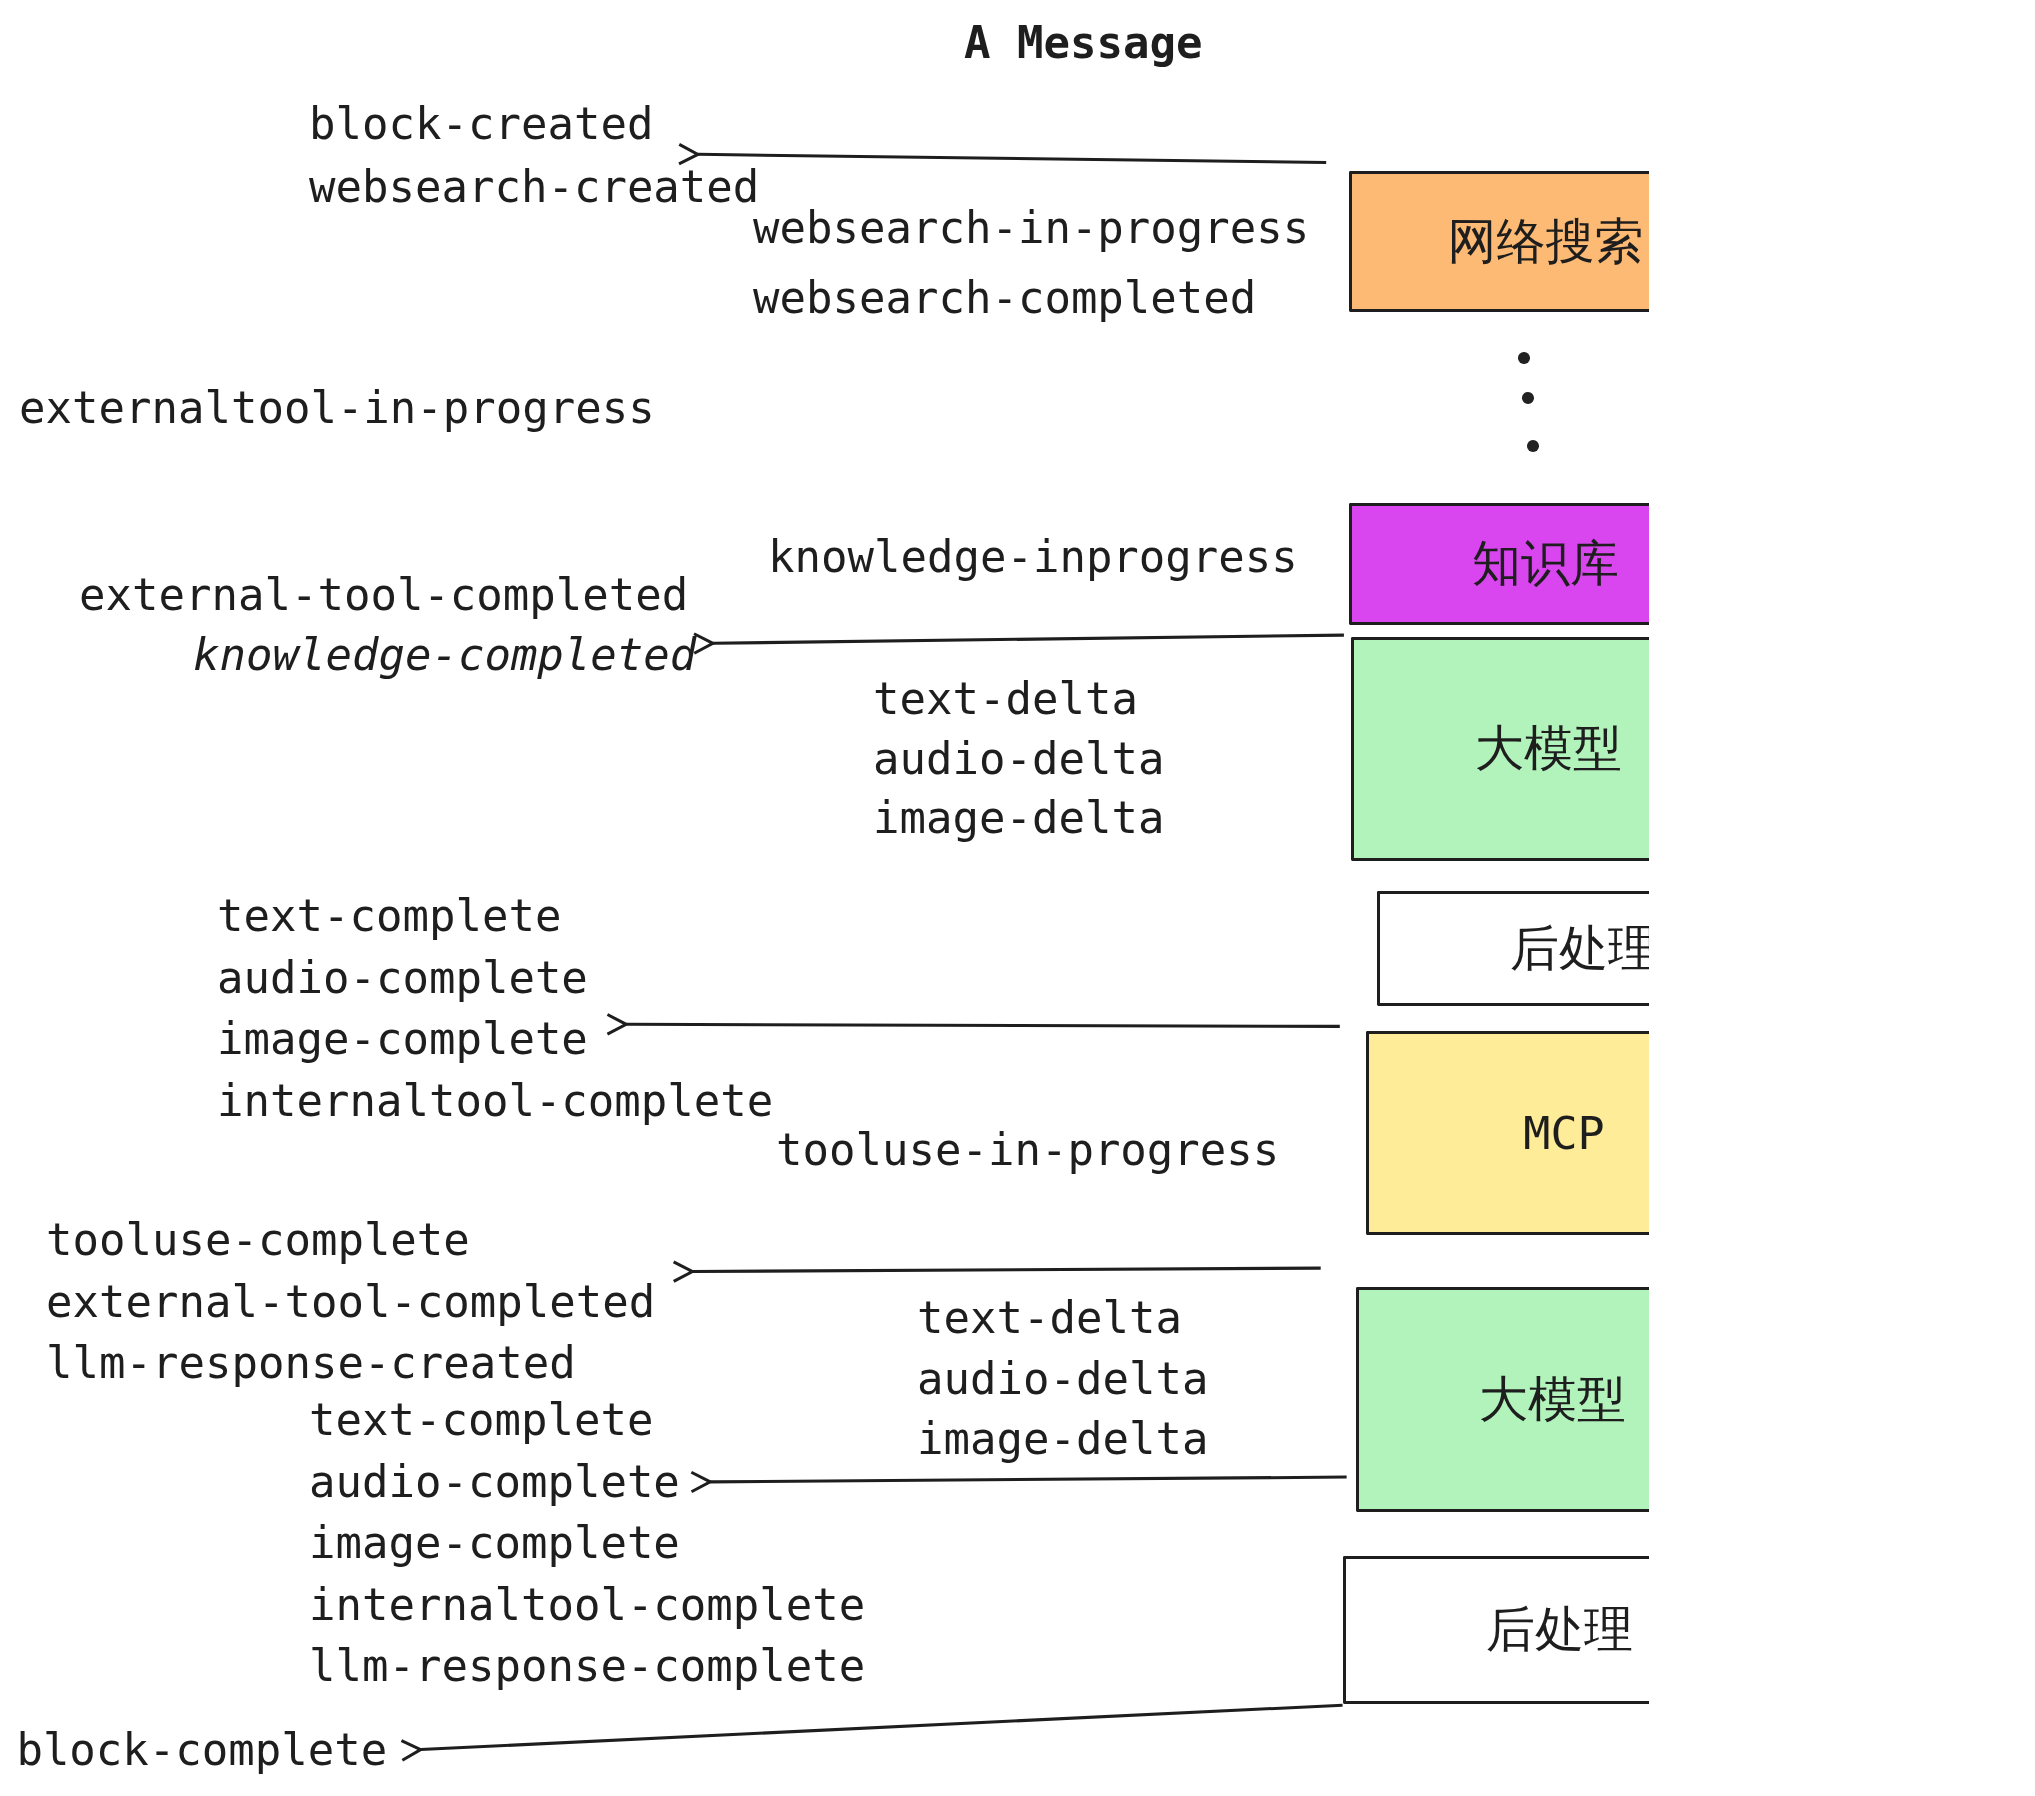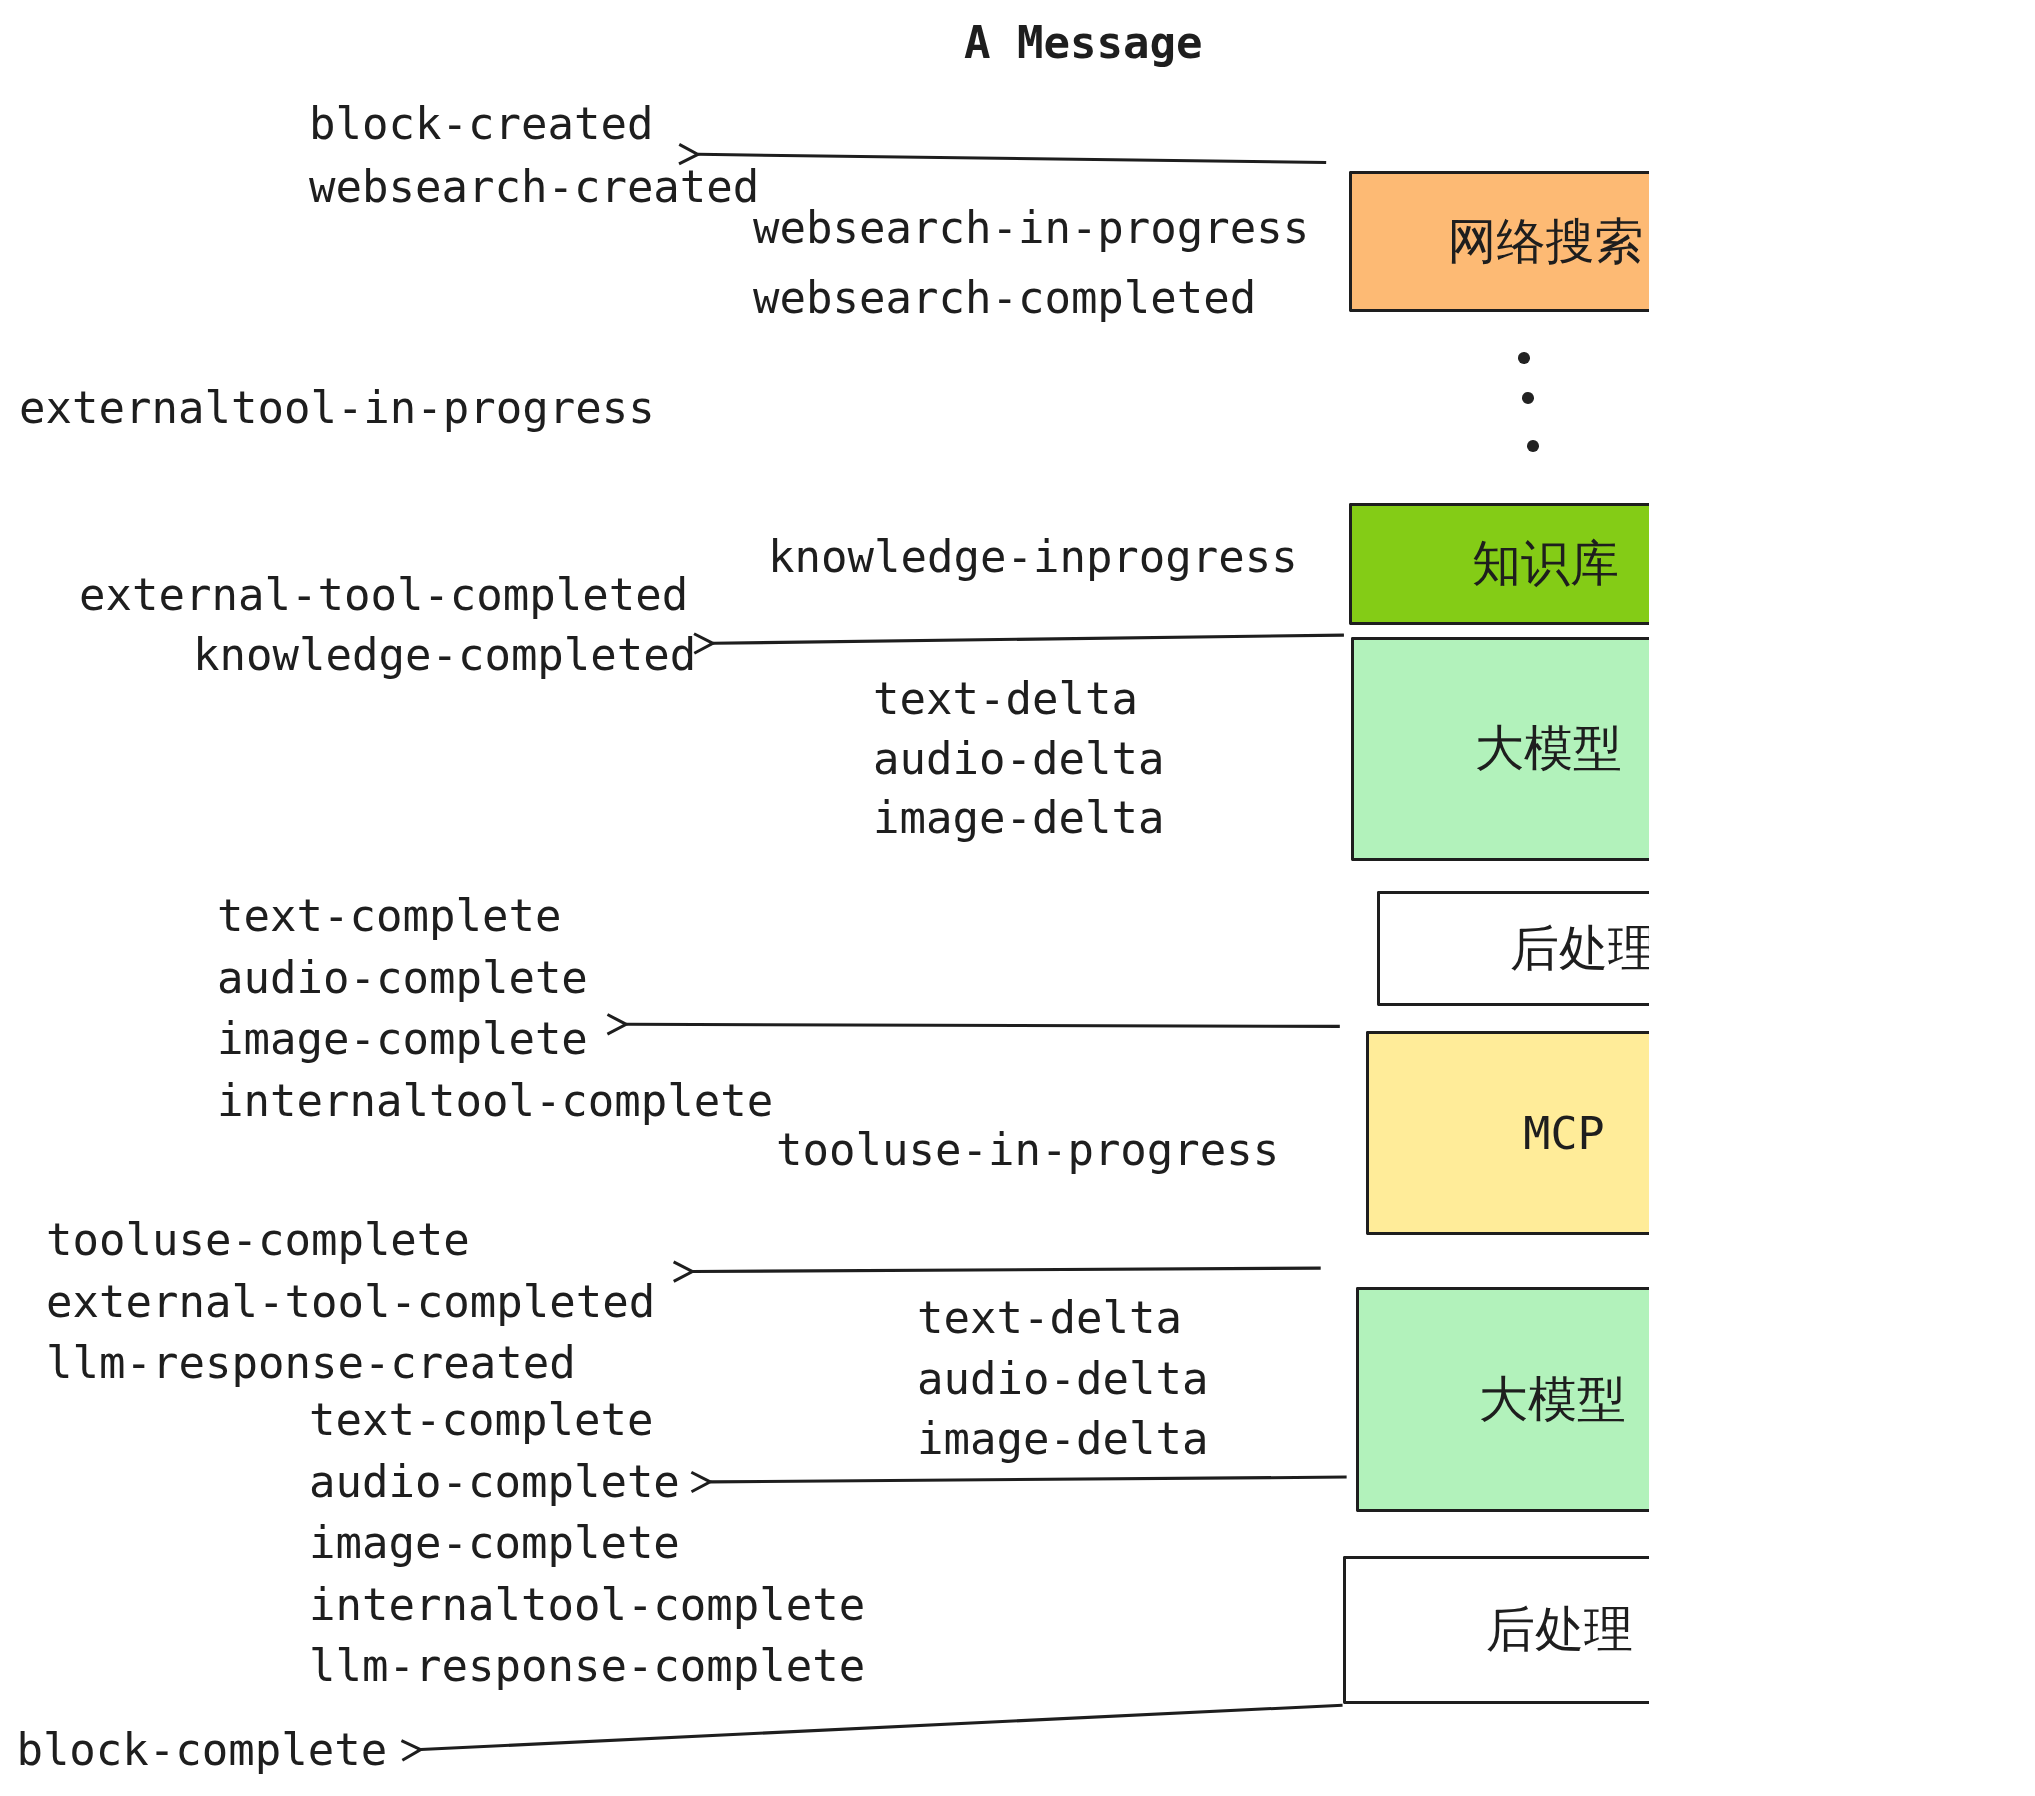--- a/index.html
+++ b/index.html
@@ -76,21 +76,21 @@
 
   <div class="title" style="left:964px; top:17px;">A Message</div>
 
   <div class="ev" style="left:309px; top:101px;">block-created</div>
   <div class="ev" style="left:309px; top:164px;">websearch-created</div>
   <div class="ev" style="left:753px; top:205px;">websearch-in-progress</div>
   <div class="ev" style="left:753px; top:275px;">websearch-completed</div>
   <div class="ev" style="left:19px; top:385px;">externaltool-in-progress</div>
   <div class="ev" style="left:768px; top:534px;">knowledge-inprogress</div>
   <div class="ev" style="left:79px; top:572px;">external-tool-completed</div>
-  <div class="ev" style="left:193px; top:632px;">knowledge-completed</div>
+  <div class="ev" style="left:193px; top:632px;font-style:italic;">knowledge-completed</div>
 
   <div class="ev" style="left:873px; top:676px;">text-delta</div>
   <div class="ev" style="left:873px; top:736px;">audio-delta</div>
   <div class="ev" style="left:873px; top:795px;">image-delta</div>
 
   <div class="ev" style="left:217px; top:893px;">text-complete</div>
   <div class="ev" style="left:217px; top:955px;">audio-complete</div>
   <div class="ev" style="left:217px; top:1016px;">image-complete</div>
   <div class="ev" style="left:217px; top:1078px;">internaltool-complete</div>
 
@@ -113,21 +113,21 @@
   <div class="ev" style="left:16.4px; top:1727px;">block-complete</div>
 
   <div class="box" style="left: 1349px; top: 171px; width: 393px; height: 141px; background-color: #fdba74;">
     <span class="lbl">网络搜索</span>
   </div>
 
   <div class="dot" style="left:1518px; top:352px;"></div>
   <div class="dot" style="left:1522px; top:392px;"></div>
   <div class="dot" style="left:1527px; top:440px;"></div>
 
-  <div class="box" style="left: 1349px; top: 503px; width: 393px; height: 122px; background-color: #84cc16; text-align: center;">
+  <div class="box" style="left: 1349px; top: 503px; width: 393px; height: 122px; background-color: #d946ef; text-align: center;">
     <span class="lbl">知识库</span>
   </div>
 
   <div class="box" style="left: 1351px; top: 637px; width: 395px; height: 224px; background-color: rgb(178, 242, 187);">
     <span class="lbl">大模型</span>
   </div>
 
   <div class="box" style="left: 1377px; top: 891px; width: 413px; height: 115px; background-color: rgb(255, 255, 255);">
     <span class="lbl">后处理</span>
   </div>

